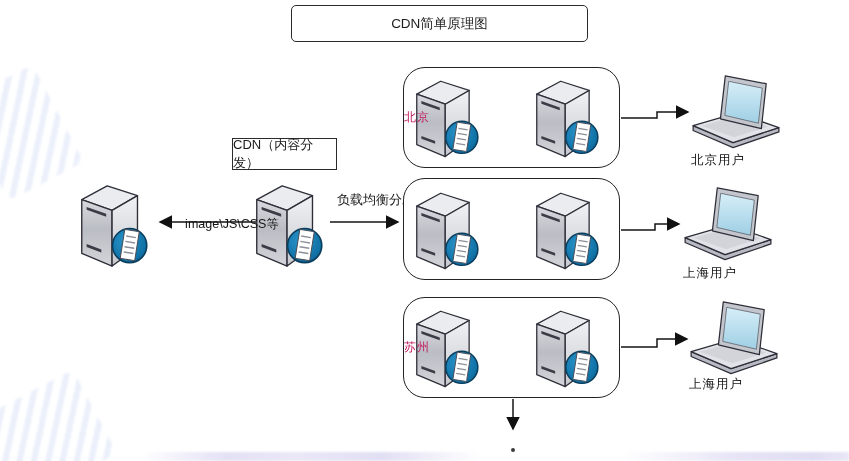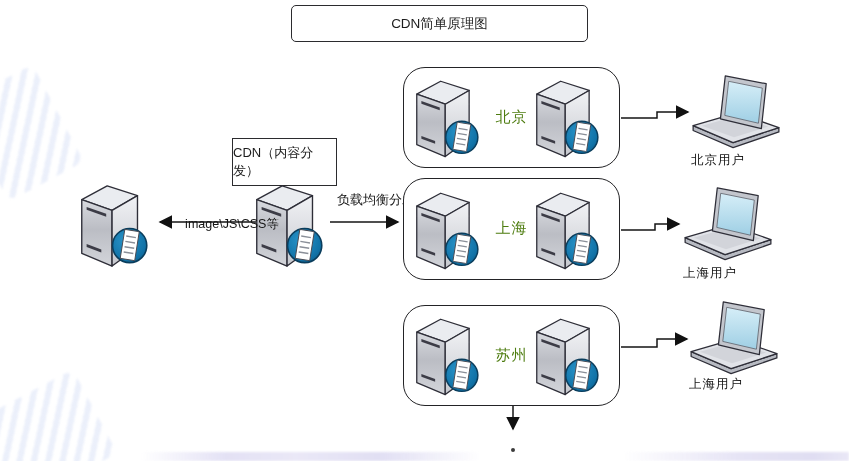--- a/index.html
+++ b/index.html
@@ -13,21 +13,21 @@
     display:flex;align-items:center;justify-content:center;
     font-size:13px;color:#1c1c1c;box-sizing:border-box;
   }
   .title-box{border-radius:5px;font-size:13.5px;align-items:center;}
   .group{
     position:absolute;left:403px;width:217px;background:#fff;
     border:1.6px solid #232326;border-radius:22px;box-sizing:border-box;
   }
   .group-label{
     position:absolute;left:0;right:0;top:50%;transform:translateY(-54%);
-    text-align:center;font-size:15px;color:#4d7c0f;letter-spacing:1px;
+    font-size:12px;color:#be185d;letter-spacing:1px;
   }
   .edge-label{position:absolute;font-size:12.5px;color:#141414;text-align:center;}
   .user-label{position:absolute;font-size:12.5px;color:#141414;text-align:left;width:92px;letter-spacing:1px;}
   .overlay{position:absolute;left:0;top:0;pointer-events:none;}
   .watermark{
     position:absolute;right:12px;bottom:11px;font-size:20px;color:#85858a;
     letter-spacing:1.5px;opacity:.92;
   }
   .wm-blob{
     position:absolute;opacity:.55;filter:blur(1px);
@@ -109,21 +109,21 @@
   </svg>
 
   <div class="box title-box" style="left:291px;top:5px;width:297px;height:37px;">
     <span>CDN简单原理图</span>
   </div>
 
   <svg class="abs" style="left:77px;top:181px;" width="76" height="88">
     <use href="#sym-server"></use>
   </svg>
 
-  <div class="box" style="left:232px;top:138px;width:105px;height:48px;">
+  <div class="box" style="left:232px;top:138px;width:105px;height:32px;">
     <span>CDN（内容分发）</span>
   </div>
   <svg class="abs" style="left:252px;top:181px;" width="76" height="88">
     <use href="#sym-server"></use>
   </svg>
 
   <div class="edge-label" style="left:163px;top:216px;width:138px;">image\JS\CSS等</div>
   <div class="edge-label" style="left:320px;top:191px;width:112px;font-size:13px;">负载均衡分发</div>
 
   <div class="group" style="top:67px;height:101px;">
@@ -136,24 +136,23 @@
     <div class="group-label">北京</div>
   </div>
 
   <div class="group" style="top:178px;height:102px;">
     <svg class="abs" style="left:10px;top:9px;" width="68" height="84">
         <use href="#sym-server"></use>
       </svg>
     <svg class="abs" style="left:130px;top:9px;" width="68" height="84">
         <use href="#sym-server"></use>
       </svg>
-    <div class="group-label">上海</div>
   </div>
 
-  <div class="group" style="top:305px;height:101px;">
+  <div class="group" style="top:297px;height:101px;">
     <svg class="abs" style="left:10px;top:8px;" width="68" height="84">
         <use href="#sym-server"></use>
       </svg>
     <svg class="abs" style="left:130px;top:8px;" width="68" height="84">
         <use href="#sym-server"></use>
       </svg>
     <div class="group-label">苏州</div>
   </div>
 
   <svg class="abs" style="left:690px;top:74px;" width="92" height="76">

